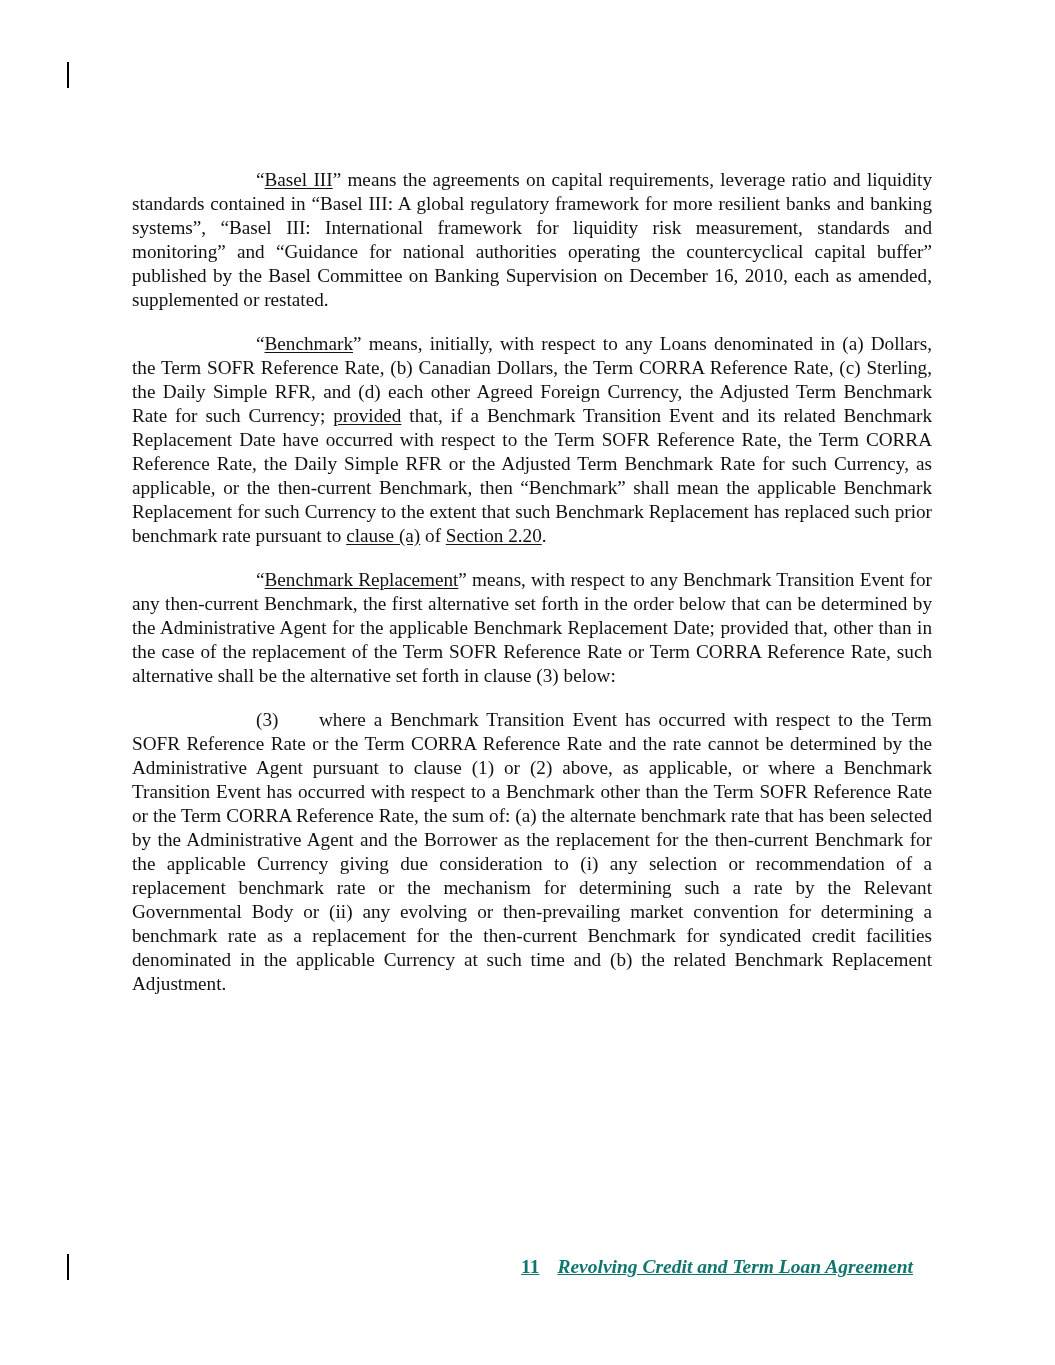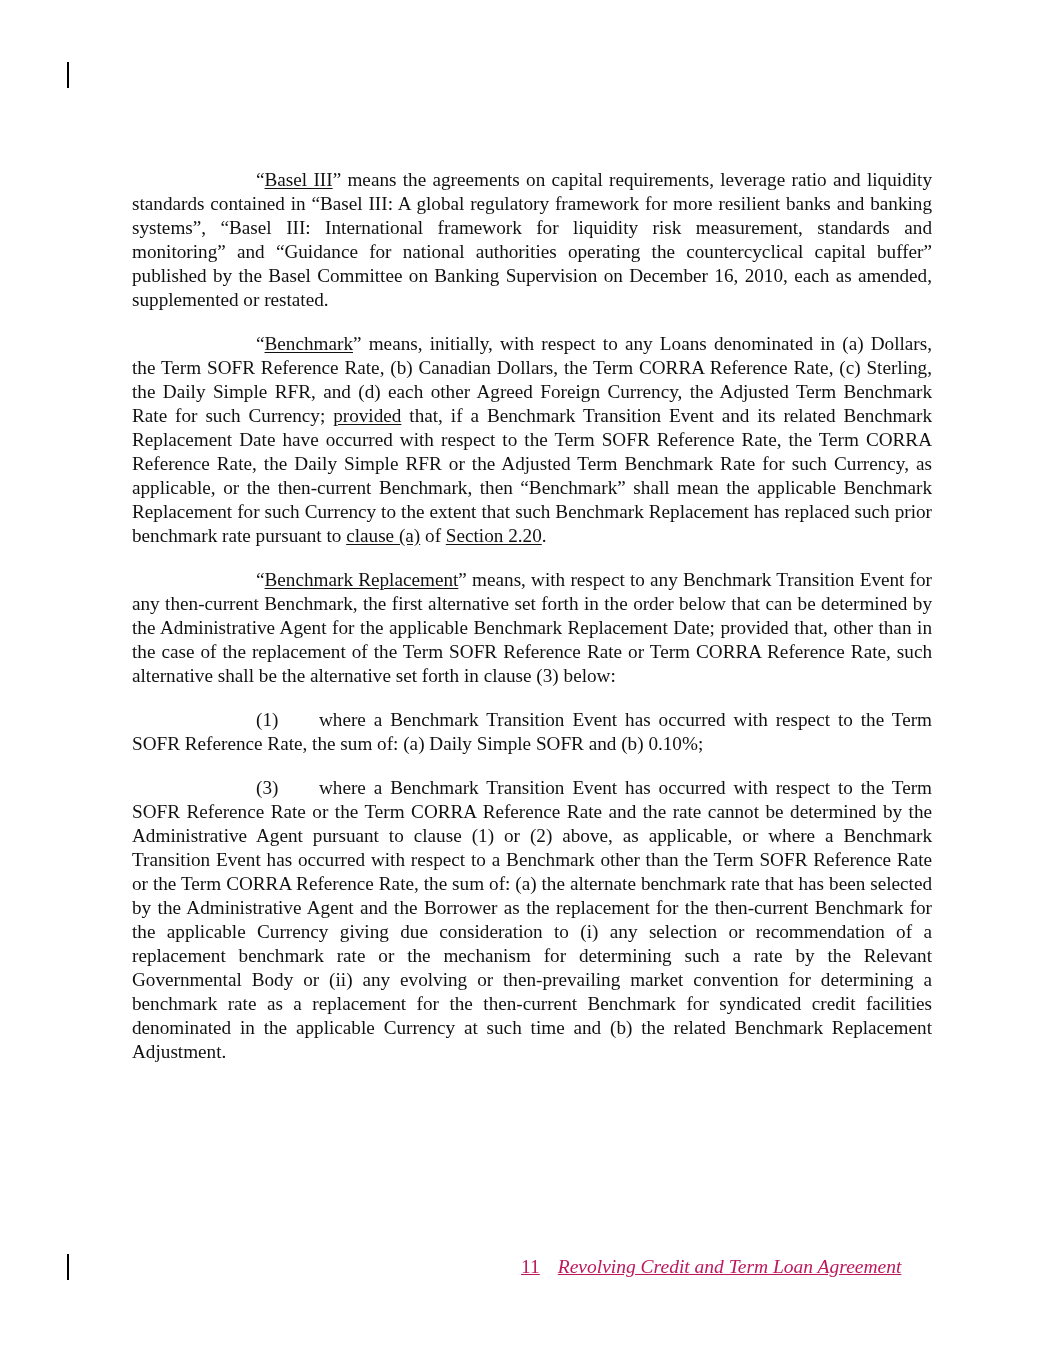--- a/index.html
+++ b/index.html
@@ -7,40 +7,39 @@
          font-family:"Liberation Serif", serif; color:#111; }
   .bar { position:absolute; left:67px; width:2px; height:26px; background:#000; }
   .bar.top { top:62px; }
   .bar.bottom { top:1254px; }
   .page { position:absolute; left:132px; top:124px; width:800px;margin-top:44px; }
   p { margin:0 0 20px 0; font-size:19.2px; line-height:24px; text-align:justify;
       text-align-last:left; }
   .indent { text-indent:124px; }
   u { text-decoration:underline; text-underline-offset:2px; }
   .tab { display:inline-block; width:63px; text-indent:0; }
-  .footer { position:absolute; top:1256px; left:521px; font-size:19.5px; font-weight:normal;
-            font-style:normal; color:#be185d; white-space:nowrap; }
+  .footer { position:absolute; top:1256px; left:521px; font-size:19.5px; font-weight:bold;
+            font-style:normal; color:#0f766e; white-space:nowrap; }
   .footer .num { text-decoration:underline; margin-right:18px; }
   .footer .title { font-style:italic; text-decoration:underline; }
 </style>
 </head>
 <body>
 
 <div class="bar top"></div>
 <div class="bar bottom"></div>
 
 <div class="page">
 
   <p class="indent"><span>“</span><u>Basel III</u><span>”</span><span> means the agreements on capital requirements, leverage ratio and liquidity standards contained in “Basel III: A global regulatory framework for more resilient banks and banking systems”, “Basel III: International framework for liquidity risk measurement, standards and monitoring” and “Guidance for national authorities operating the countercyclical capital buffer” published by the Basel Committee on Banking Supervision on December 16, 2010, each as amended, supplemented or restated.</span></p>
 
   <p class="indent"><span>“</span><u>Benchmark</u><span>”</span><span> means, initially, with respect to any Loans denominated in (a) Dollars, the Term SOFR Reference Rate, (b) Canadian Dollars, the Term CORRA Reference Rate, (c) Sterling, the Daily Simple RFR, and (d) each other Agreed Foreign Currency, the Adjusted Term Benchmark Rate for such Currency; </span><u>provided</u><span> that, if a Benchmark Transition Event and its related Benchmark Replacement Date have occurred with respect to the Term SOFR Reference Rate, the Term CORRA Reference Rate, the Daily Simple RFR or the Adjusted Term Benchmark Rate for such Currency, as applicable, or the then-current Benchmark, then “Benchmark” shall mean the applicable Benchmark Replacement for such Currency to the extent that such Benchmark Replacement has replaced such prior benchmark rate pursuant to </span><u>clause (a)</u><span> of </span><u>Section 2.20</u><span>.</span></p>
 
   <p class="indent"><span>“</span><u>Benchmark Replacement</u><span>”</span><span> means, with respect to any Benchmark Transition Event for any then-current Benchmark, the first alternative set forth in the order below that can be determined by the Administrative Agent for the applicable Benchmark Replacement Date; provided that, other than in the case of the replacement of the Term SOFR Reference Rate or Term CORRA Reference Rate, such alternative shall be the alternative set forth in clause (3) below:</span></p>
 
-  <p class="indent"><span class="tab">(1)</span><span>where a Benchmark Transition Event has occurred with respect to the Term SOFR Reference Rate, the sum of: (a) Daily Simple SOFR and (b) 0.10%;</span></p>
 
 
   <p class="indent"><span class="tab">(3)</span><span>where a Benchmark Transition Event has occurred with respect to the Term SOFR Reference Rate or the Term CORRA Reference Rate and the rate cannot be determined by the Administrative Agent pursuant to clause (1) or (2) above, as applicable, or where a Benchmark Transition Event has occurred with respect to a Benchmark other than the Term SOFR Reference Rate or the Term CORRA Reference Rate, the sum of: (a) the alternate benchmark rate that has been selected by the Administrative Agent and the Borrower as the replacement for the then-current Benchmark for the applicable Currency giving due consideration to (i) any selection or recommendation of a replacement benchmark rate or the mechanism for determining such a rate by the Relevant Governmental Body or (ii) any evolving or then-prevailing market convention for determining a benchmark rate as a replacement for the then-current Benchmark for syndicated credit facilities denominated in the applicable Currency at such time and (b) the related Benchmark Replacement Adjustment.</span></p>
 
 </div>
 
 <div class="footer">
   <span class="num">11</span><span class="title">Revolving Credit and Term Loan Agreement</span>
 </div>
 

